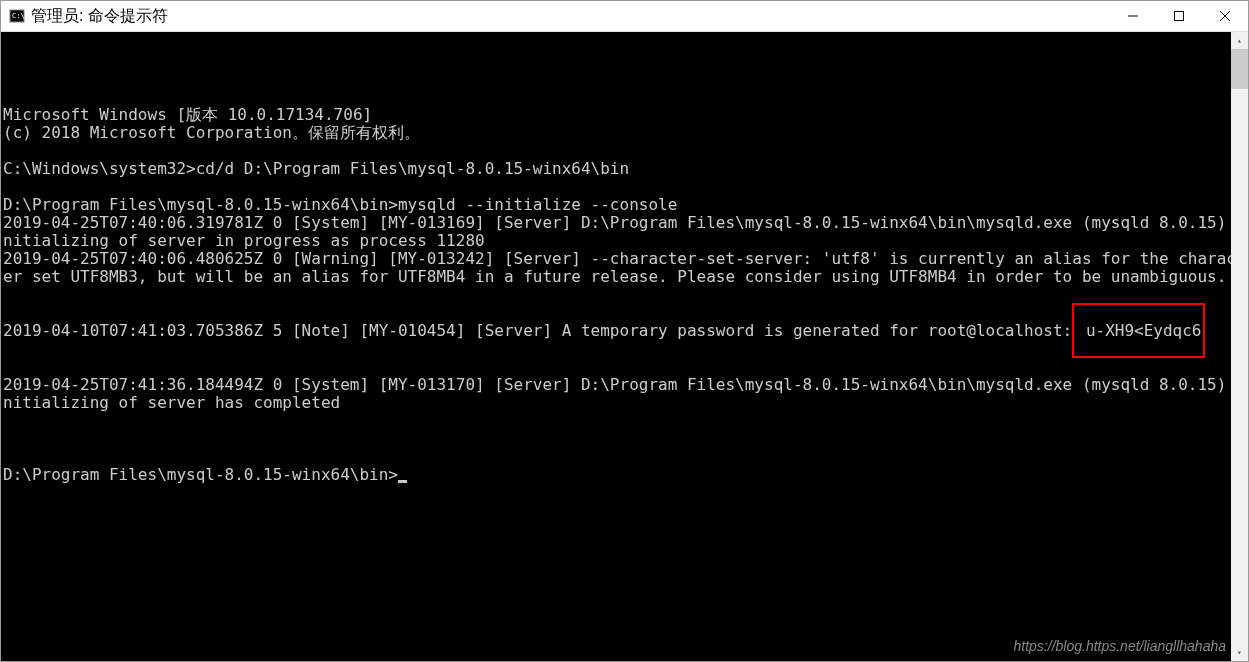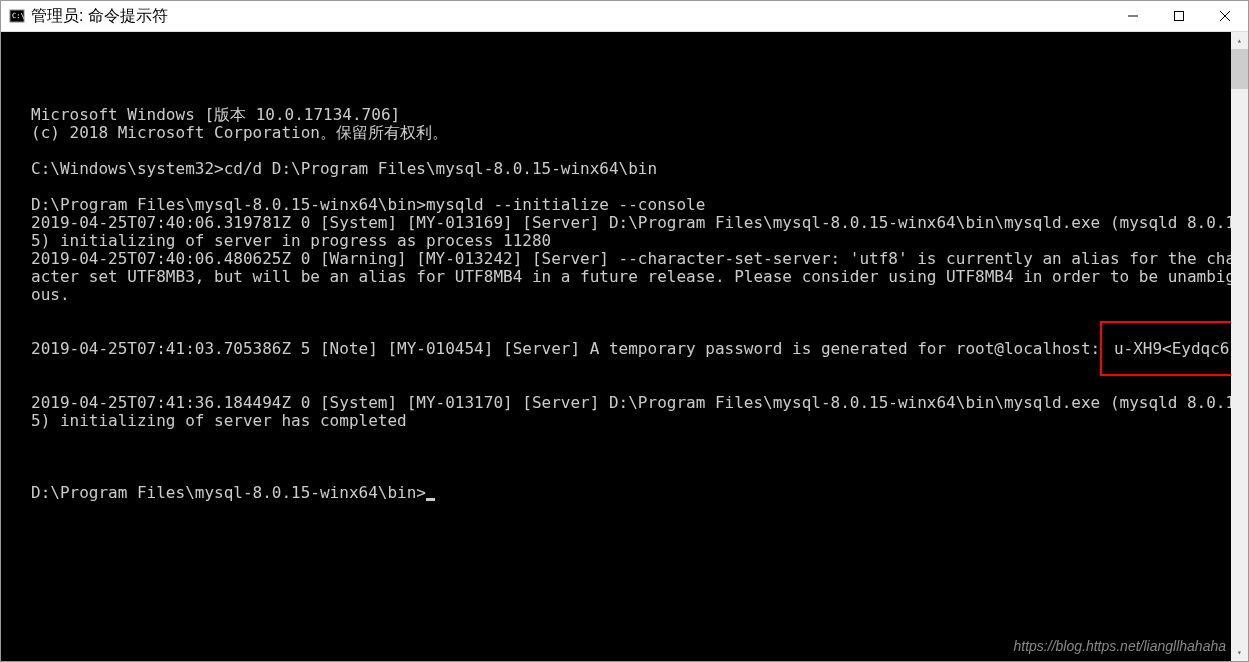--- a/index.html
+++ b/index.html
@@ -73,21 +73,20 @@
       overflow: hidden;
       white-space: pre-wrap;
       word-break: break-all;
     }
     .terminal-content {
       position: relative;
     }
     .terminal-line {
       white-space: pre-wrap;
       word-break: break-all;
-      margin-left: 28px;
     }
     .highlight-box {
       border: 2px solid #ff0000;
       padding: 16px 2px;
       display: inline;
     }
     .cursor {
       display: inline-block;
       width: 9px;
       height: 3px;
@@ -164,21 +163,21 @@
             <line x1="0" y1="0" x2="10" y2="10" stroke="#000" stroke-width="1"></line>
             <line x1="10" y1="0" x2="0" y2="10" stroke="#000" stroke-width="1"></line>
           </svg>
       </div>
     </div>
   </div>
 
   <div class="terminal">
     <div class="terminal-content">
       <div id="lines-before"><div class="terminal-line">Microsoft Windows [版本 10.0.17134.706]</div><div class="terminal-line">(c) 2018 Microsoft Corporation。保留所有权利。</div><div class="terminal-line">&nbsp;</div><div class="terminal-line">C:\Windows\system32&gt;cd/d D:\Program Files\mysql-8.0.15-winx64\bin</div><div class="terminal-line">&nbsp;</div><div class="terminal-line">D:\Program Files\mysql-8.0.15-winx64\bin&gt;mysqld --initialize --console</div><div class="terminal-line">2019-04-25T07:40:06.319781Z 0 [System] [MY-013169] [Server] D:\Program Files\mysql-8.0.15-winx64\bin\mysqld.exe (mysqld 8.0.15) initializing of server in progress as process 11280</div><div class="terminal-line">2019-04-25T07:40:06.480625Z 0 [Warning] [MY-013242] [Server] --character-set-server: 'utf8' is currently an alias for the character set UTF8MB3, but will be an alias for UTF8MB4 in a future release. Please consider using UTF8MB4 in order to be unambiguous.</div></div>
-      <div class="terminal-line"><span>2019-04-25T07:41:03.705386Z 5 [Note] [MY-010454] [Server] A temporary password is generated for root@localhost:</span><span class="highlight-box"> u-XH9&lt;Eydqc6</span></div>
+      <div class="terminal-line"><span>2019-04-10T07:41:03.705386Z 5 [Note] [MY-010454] [Server] A temporary password is generated for root@localhost:</span><span class="highlight-box"> u-XH9&lt;Eydqc6</span></div>
       <div id="lines-after"><div class="terminal-line">2019-04-25T07:41:36.184494Z 0 [System] [MY-013170] [Server] D:\Program Files\mysql-8.0.15-winx64\bin\mysqld.exe (mysqld 8.0.15) initializing of server has completed</div><div class="terminal-line">&nbsp;</div></div>
       <div class="terminal-line"><span>D:\Program Files\mysql-8.0.15-winx64\bin&gt;</span><span class="cursor"></span></div>
     </div>
 
     <div class="scrollbar">
       <div class="scroll-arrow">▴</div>
       <div class="scroll-track">
         <div class="scroll-thumb"></div>
       </div>
       <div class="scroll-arrow">▾</div>

